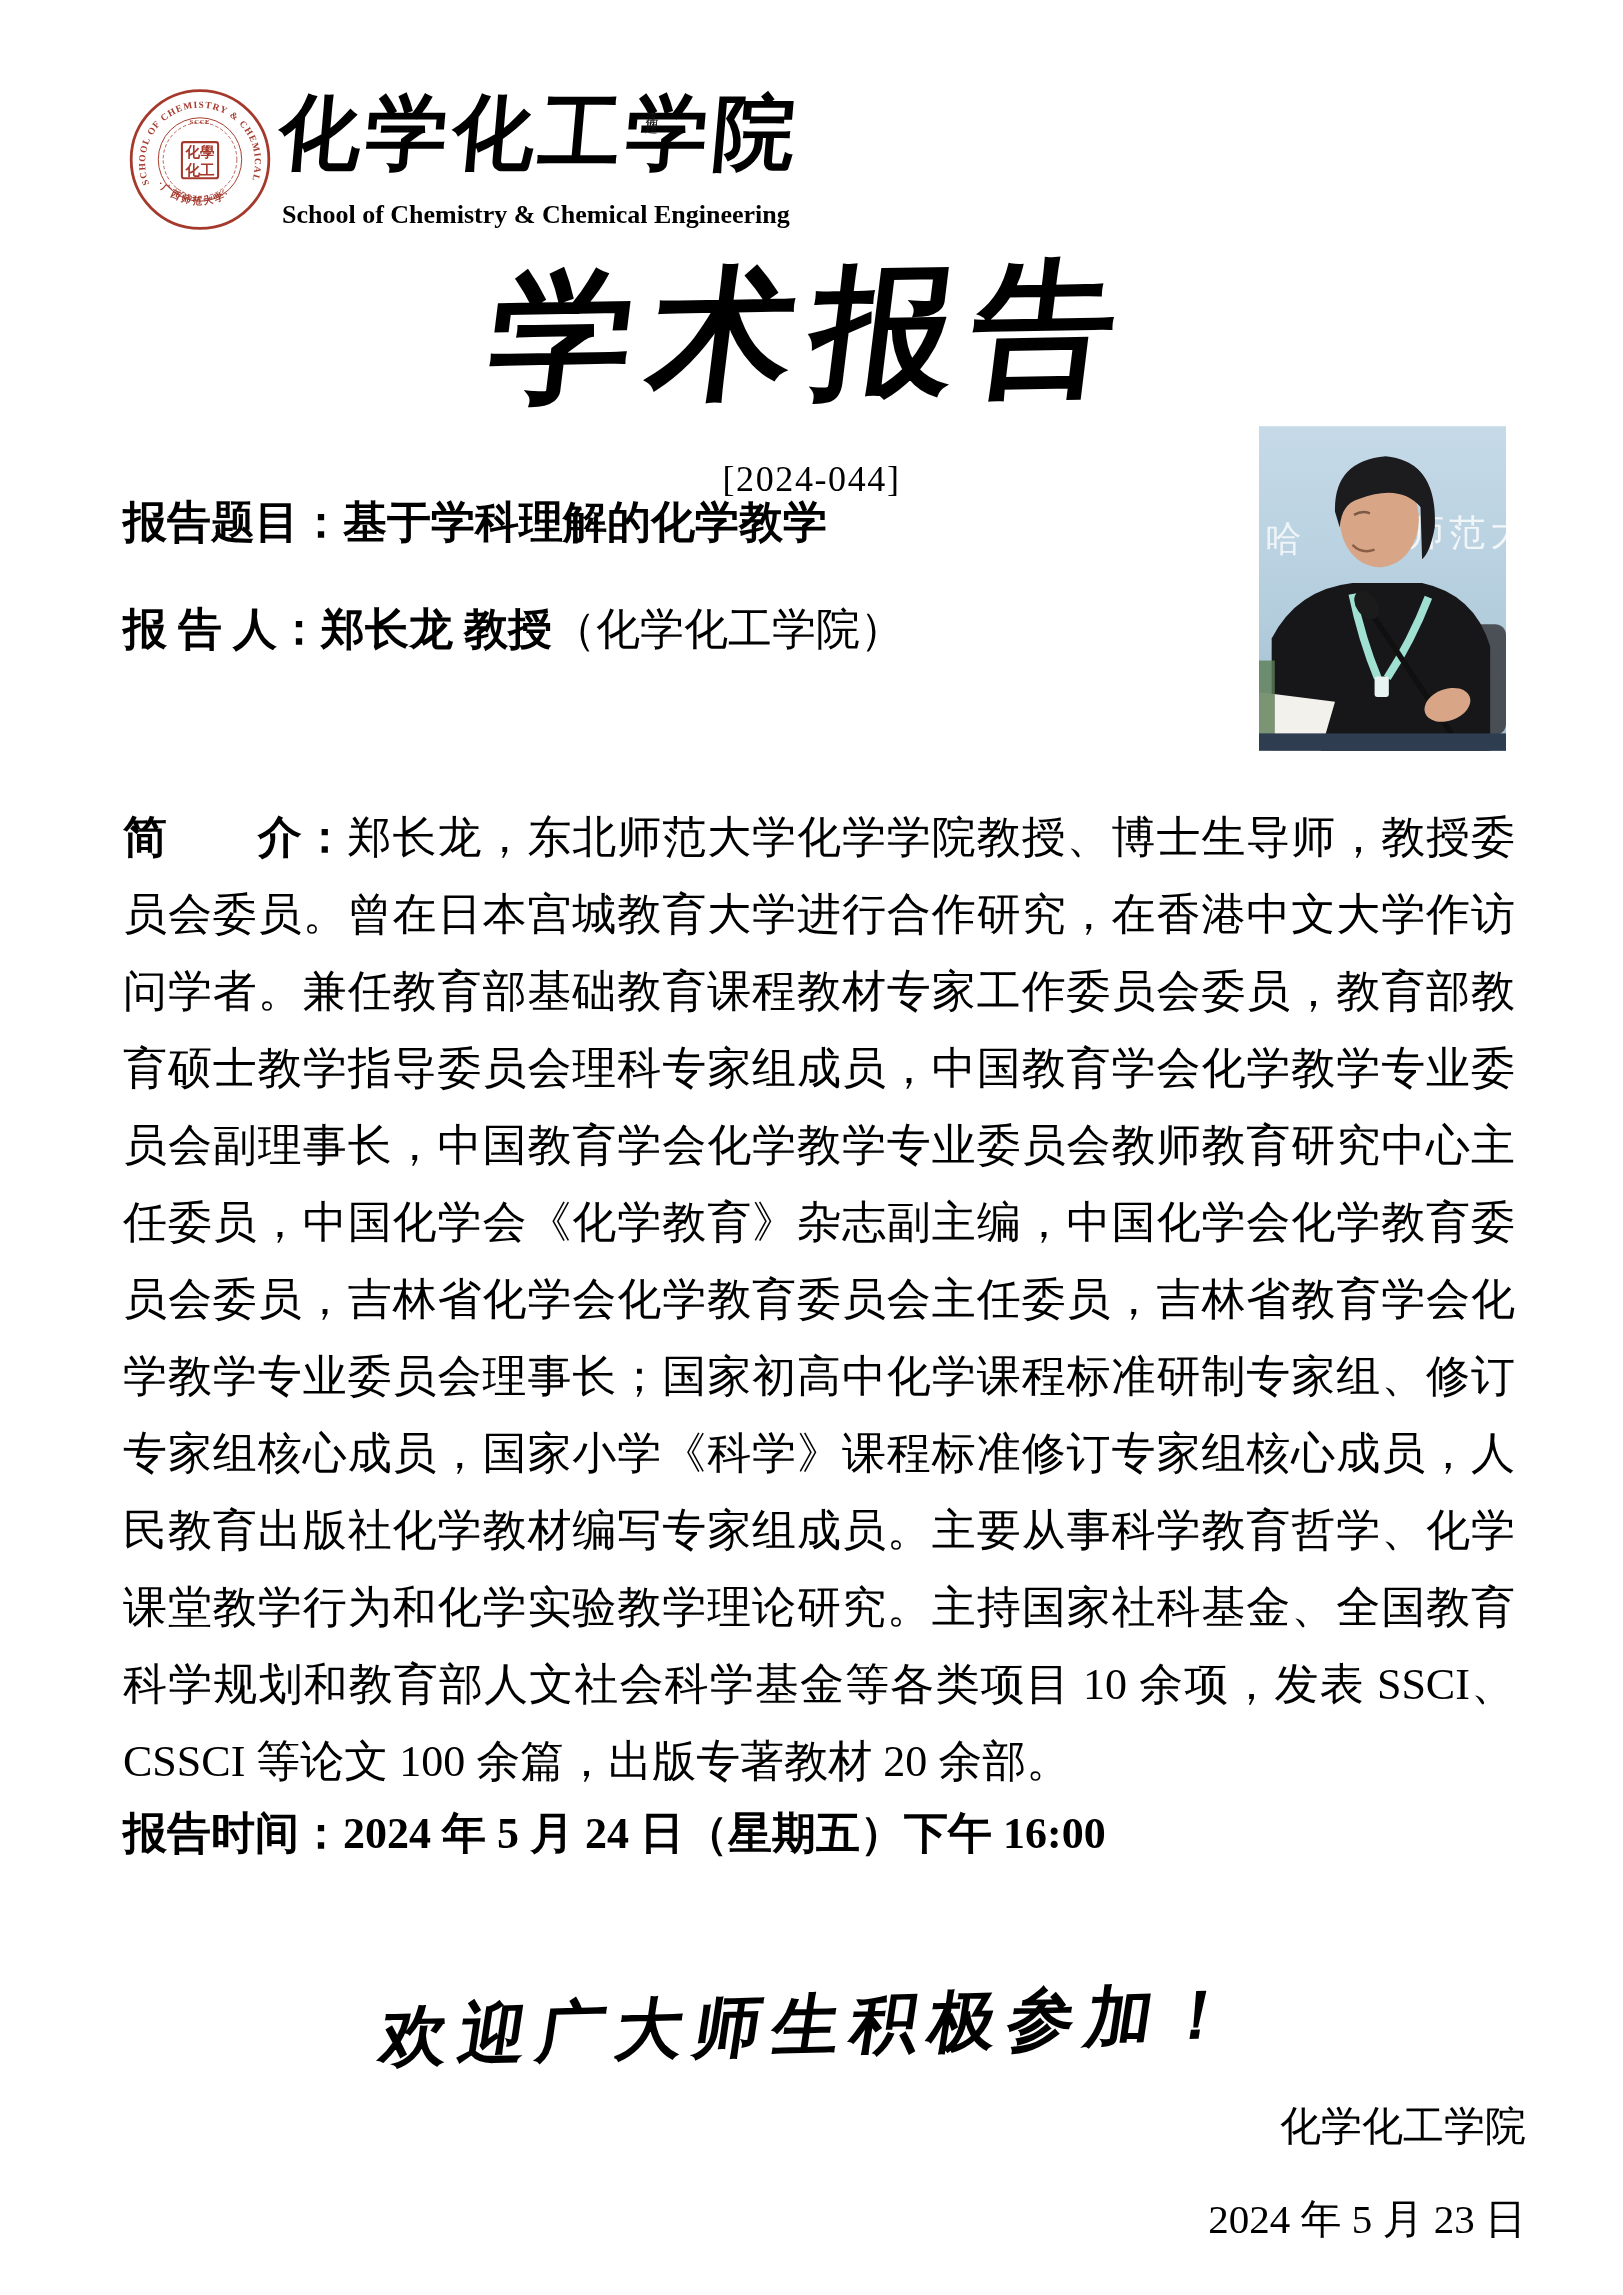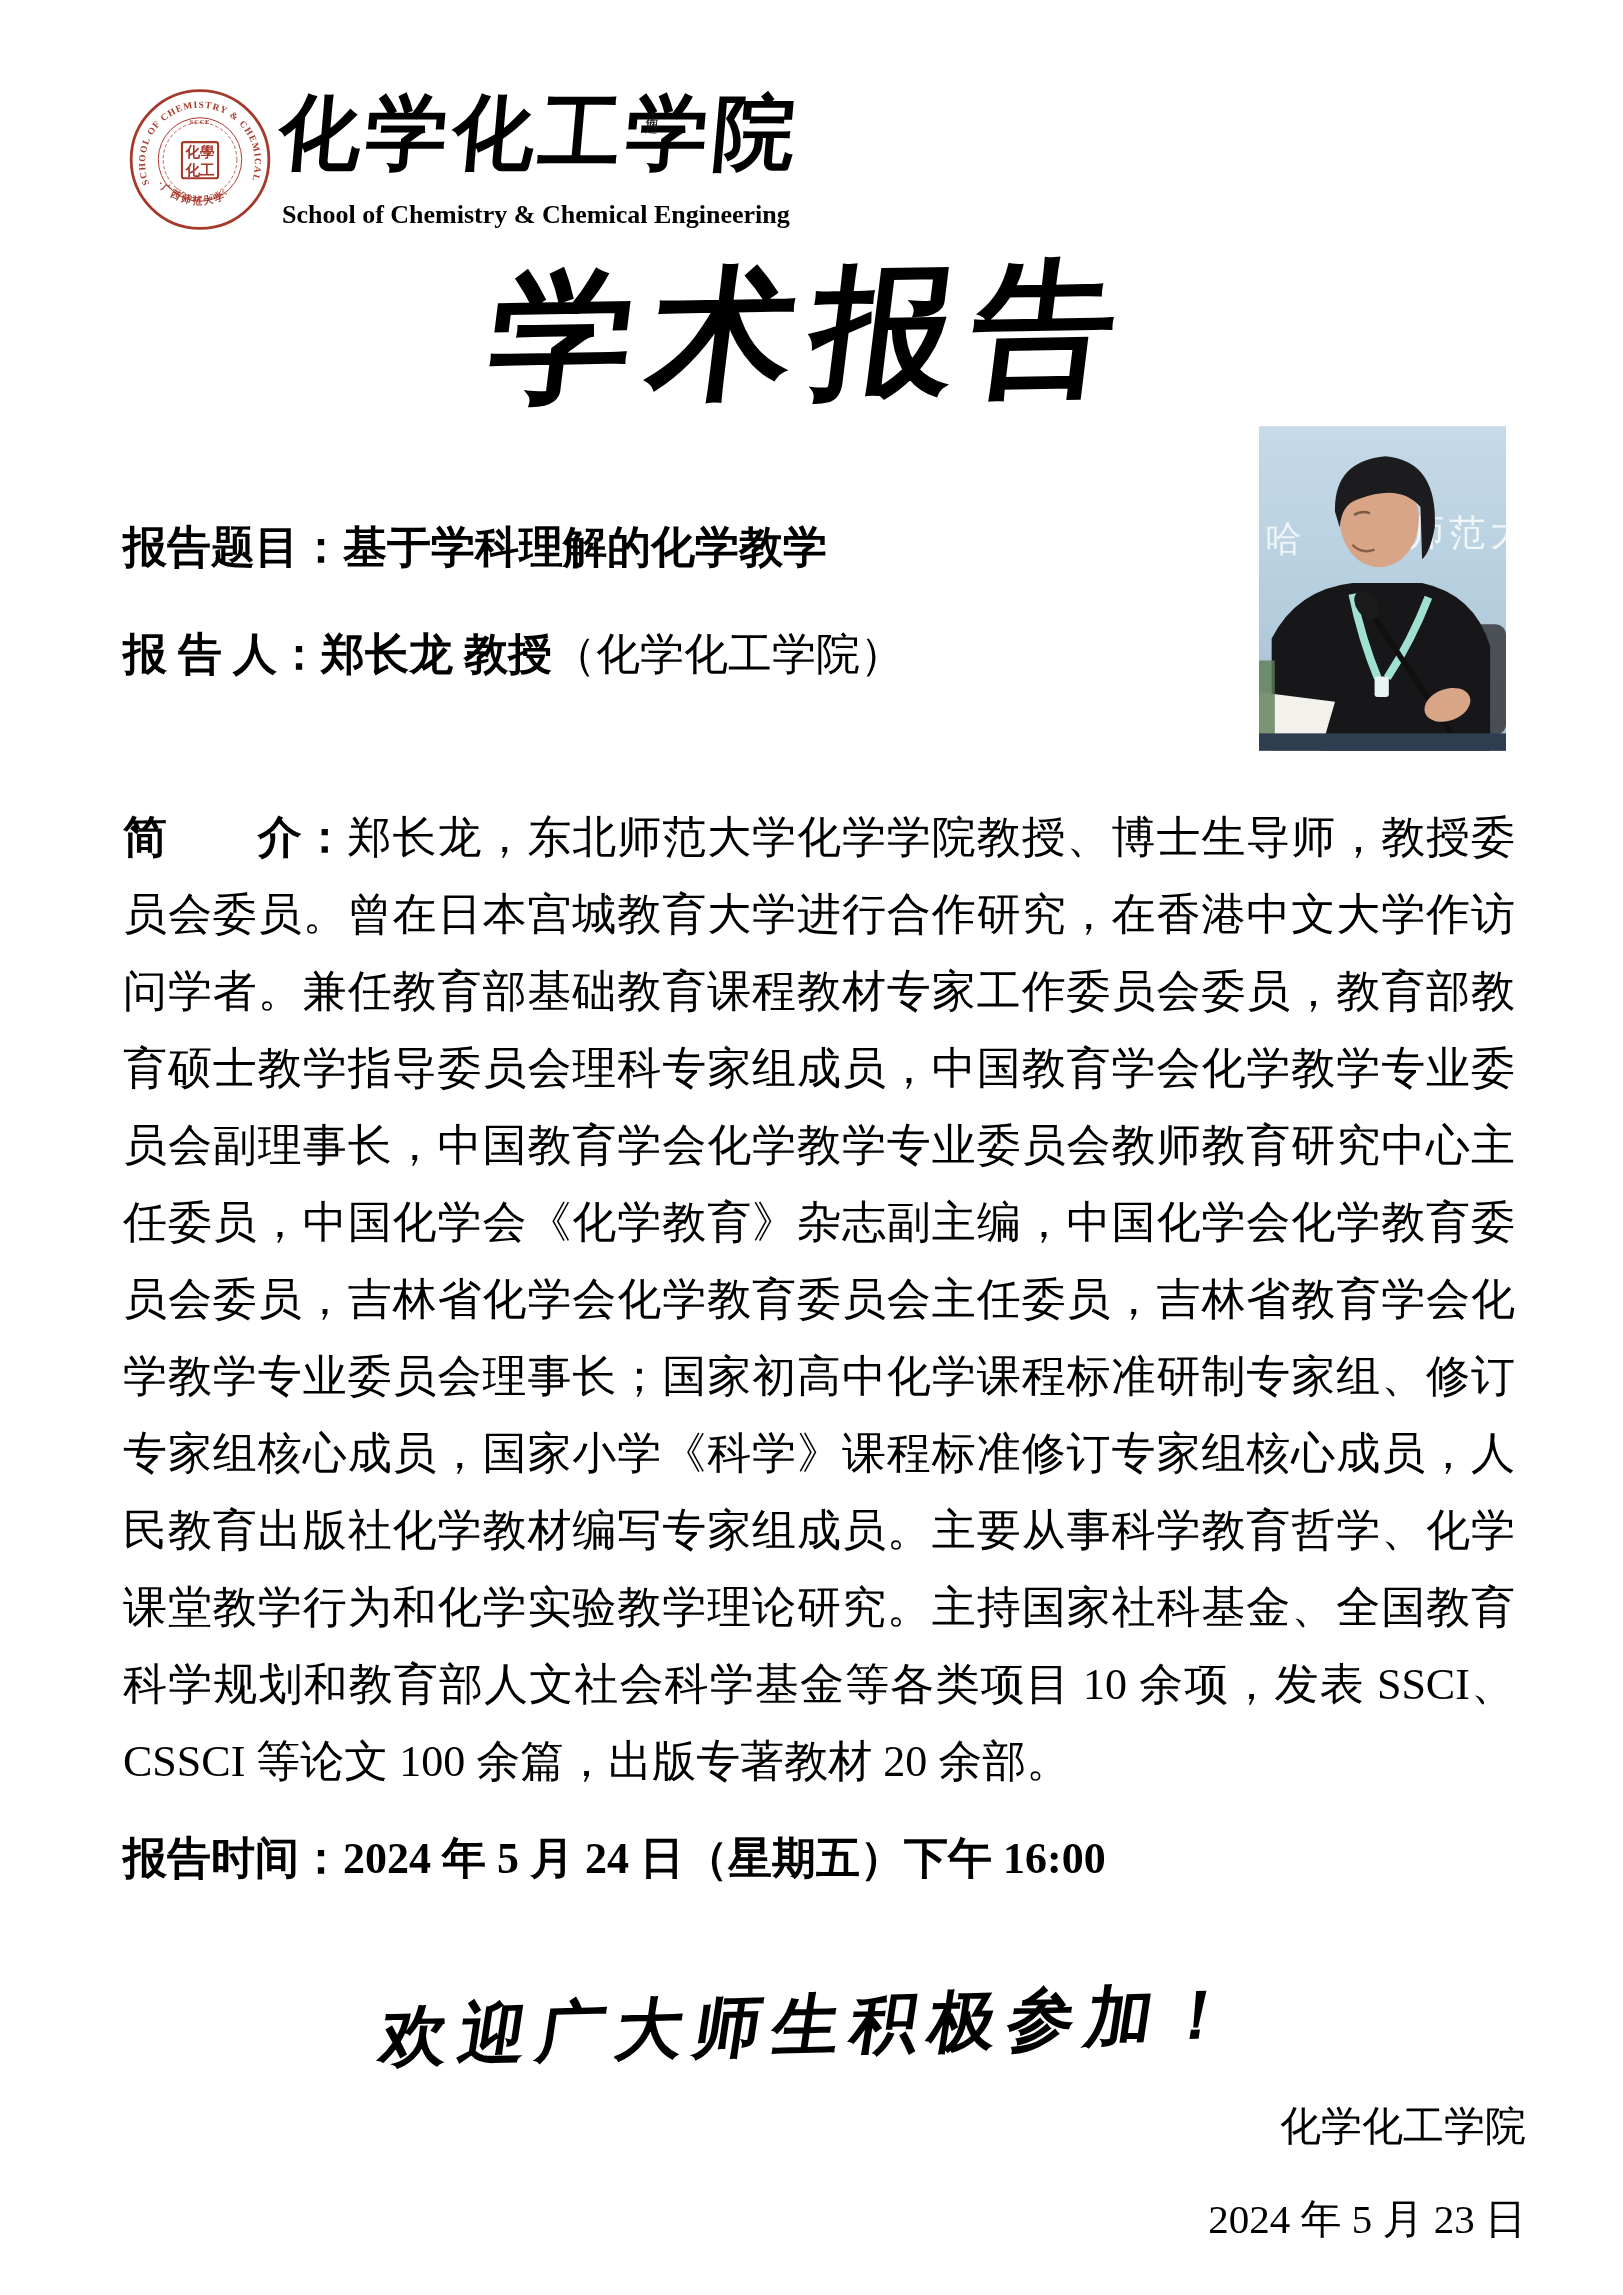--- a/index.html
+++ b/index.html
@@ -15,21 +15,21 @@
   .inscription{left:644px;top:101px;font-size:12.7px;writing-mode:vertical-rl;letter-spacing:4.8px;
         color:#111;transform:skewX(-4deg);}
 
   
   .main-title{left:0;top:238px;width:100%;text-align:center;}
   .main-title span{display:inline-block;font-size:143px;font-weight:900;letter-spacing:17.4px;
         transform:skewX(-8deg) rotate(-1deg);}
   .title-number{left:0;top:458px;width:100%;text-align:center;font-size:36px;letter-spacing:1.6px;}
 
   
-  .line{left:123px;font-size:44px;white-space:nowrap;margin-top:25px;}
+  .line{left:123px;font-size:44px;white-space:nowrap;}
   .b{font-weight:bold;}
   .topic-line{top:493px;}
   .speaker-line{top:600px;}
   .host-line{top:715px;}
 
   
   .bio{left:123px;top:799px;width:1392px;font-size:44px;line-height:77px;
        text-align:justify;text-align-last:left;}
 
   
@@ -77,20 +77,21 @@
     </svg>
   </div>
 
   <div class="abs school-name-cn">化学化工学院</div>
   <div class="abs school-name-en">School of Chemistry &amp; Chemical Engineering</div>
   <div class="abs inscription">李仙题</div>
 
   <div class="abs main-title">
     <span>学术报告</span>
   </div>
+  <div class="abs title-number">[2024-044]</div>
 
   <div class="abs photo">
     <svg viewBox="0 0 312 410" width="247" height="325">
       <defs>
         <linearGradient id="pbg" x1="0" y1="0" x2="0" y2="1">
           <stop offset="0" stop-color="#c6dae8"></stop>
           <stop offset="0.6" stop-color="#b3cddd"></stop>
           <stop offset="1" stop-color="#9fbacd"></stop>
         </linearGradient>
       </defs>

